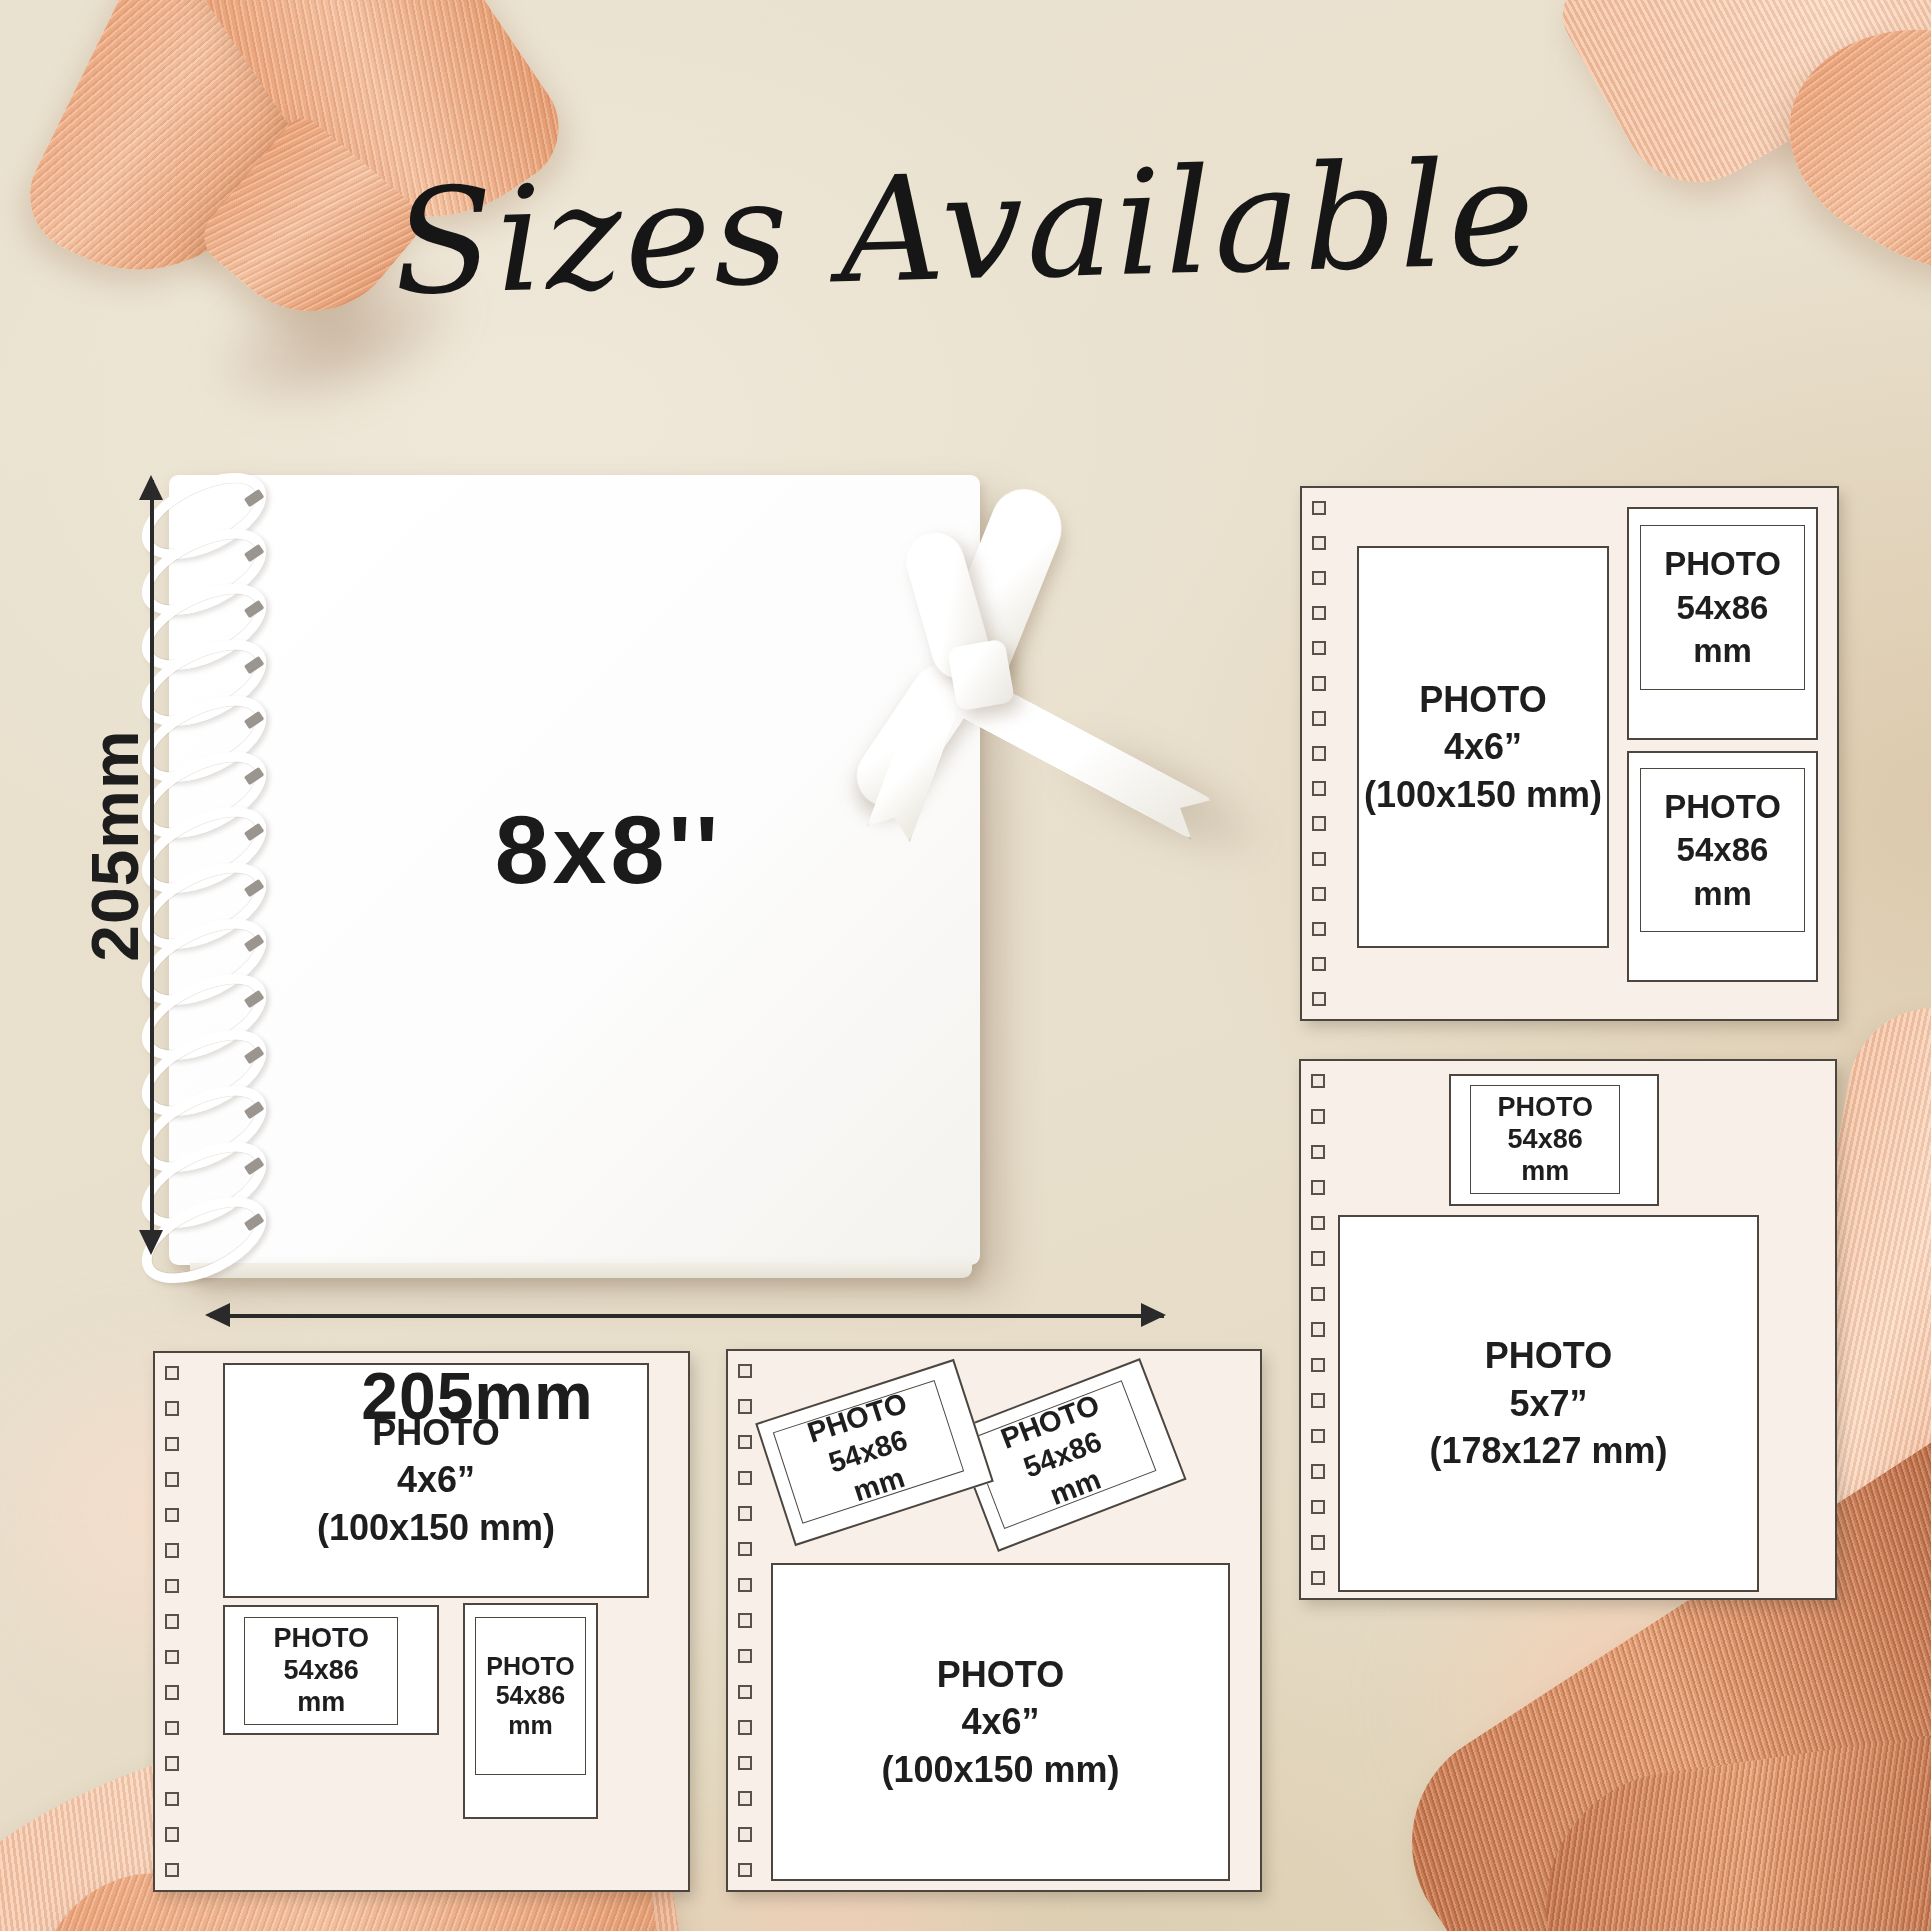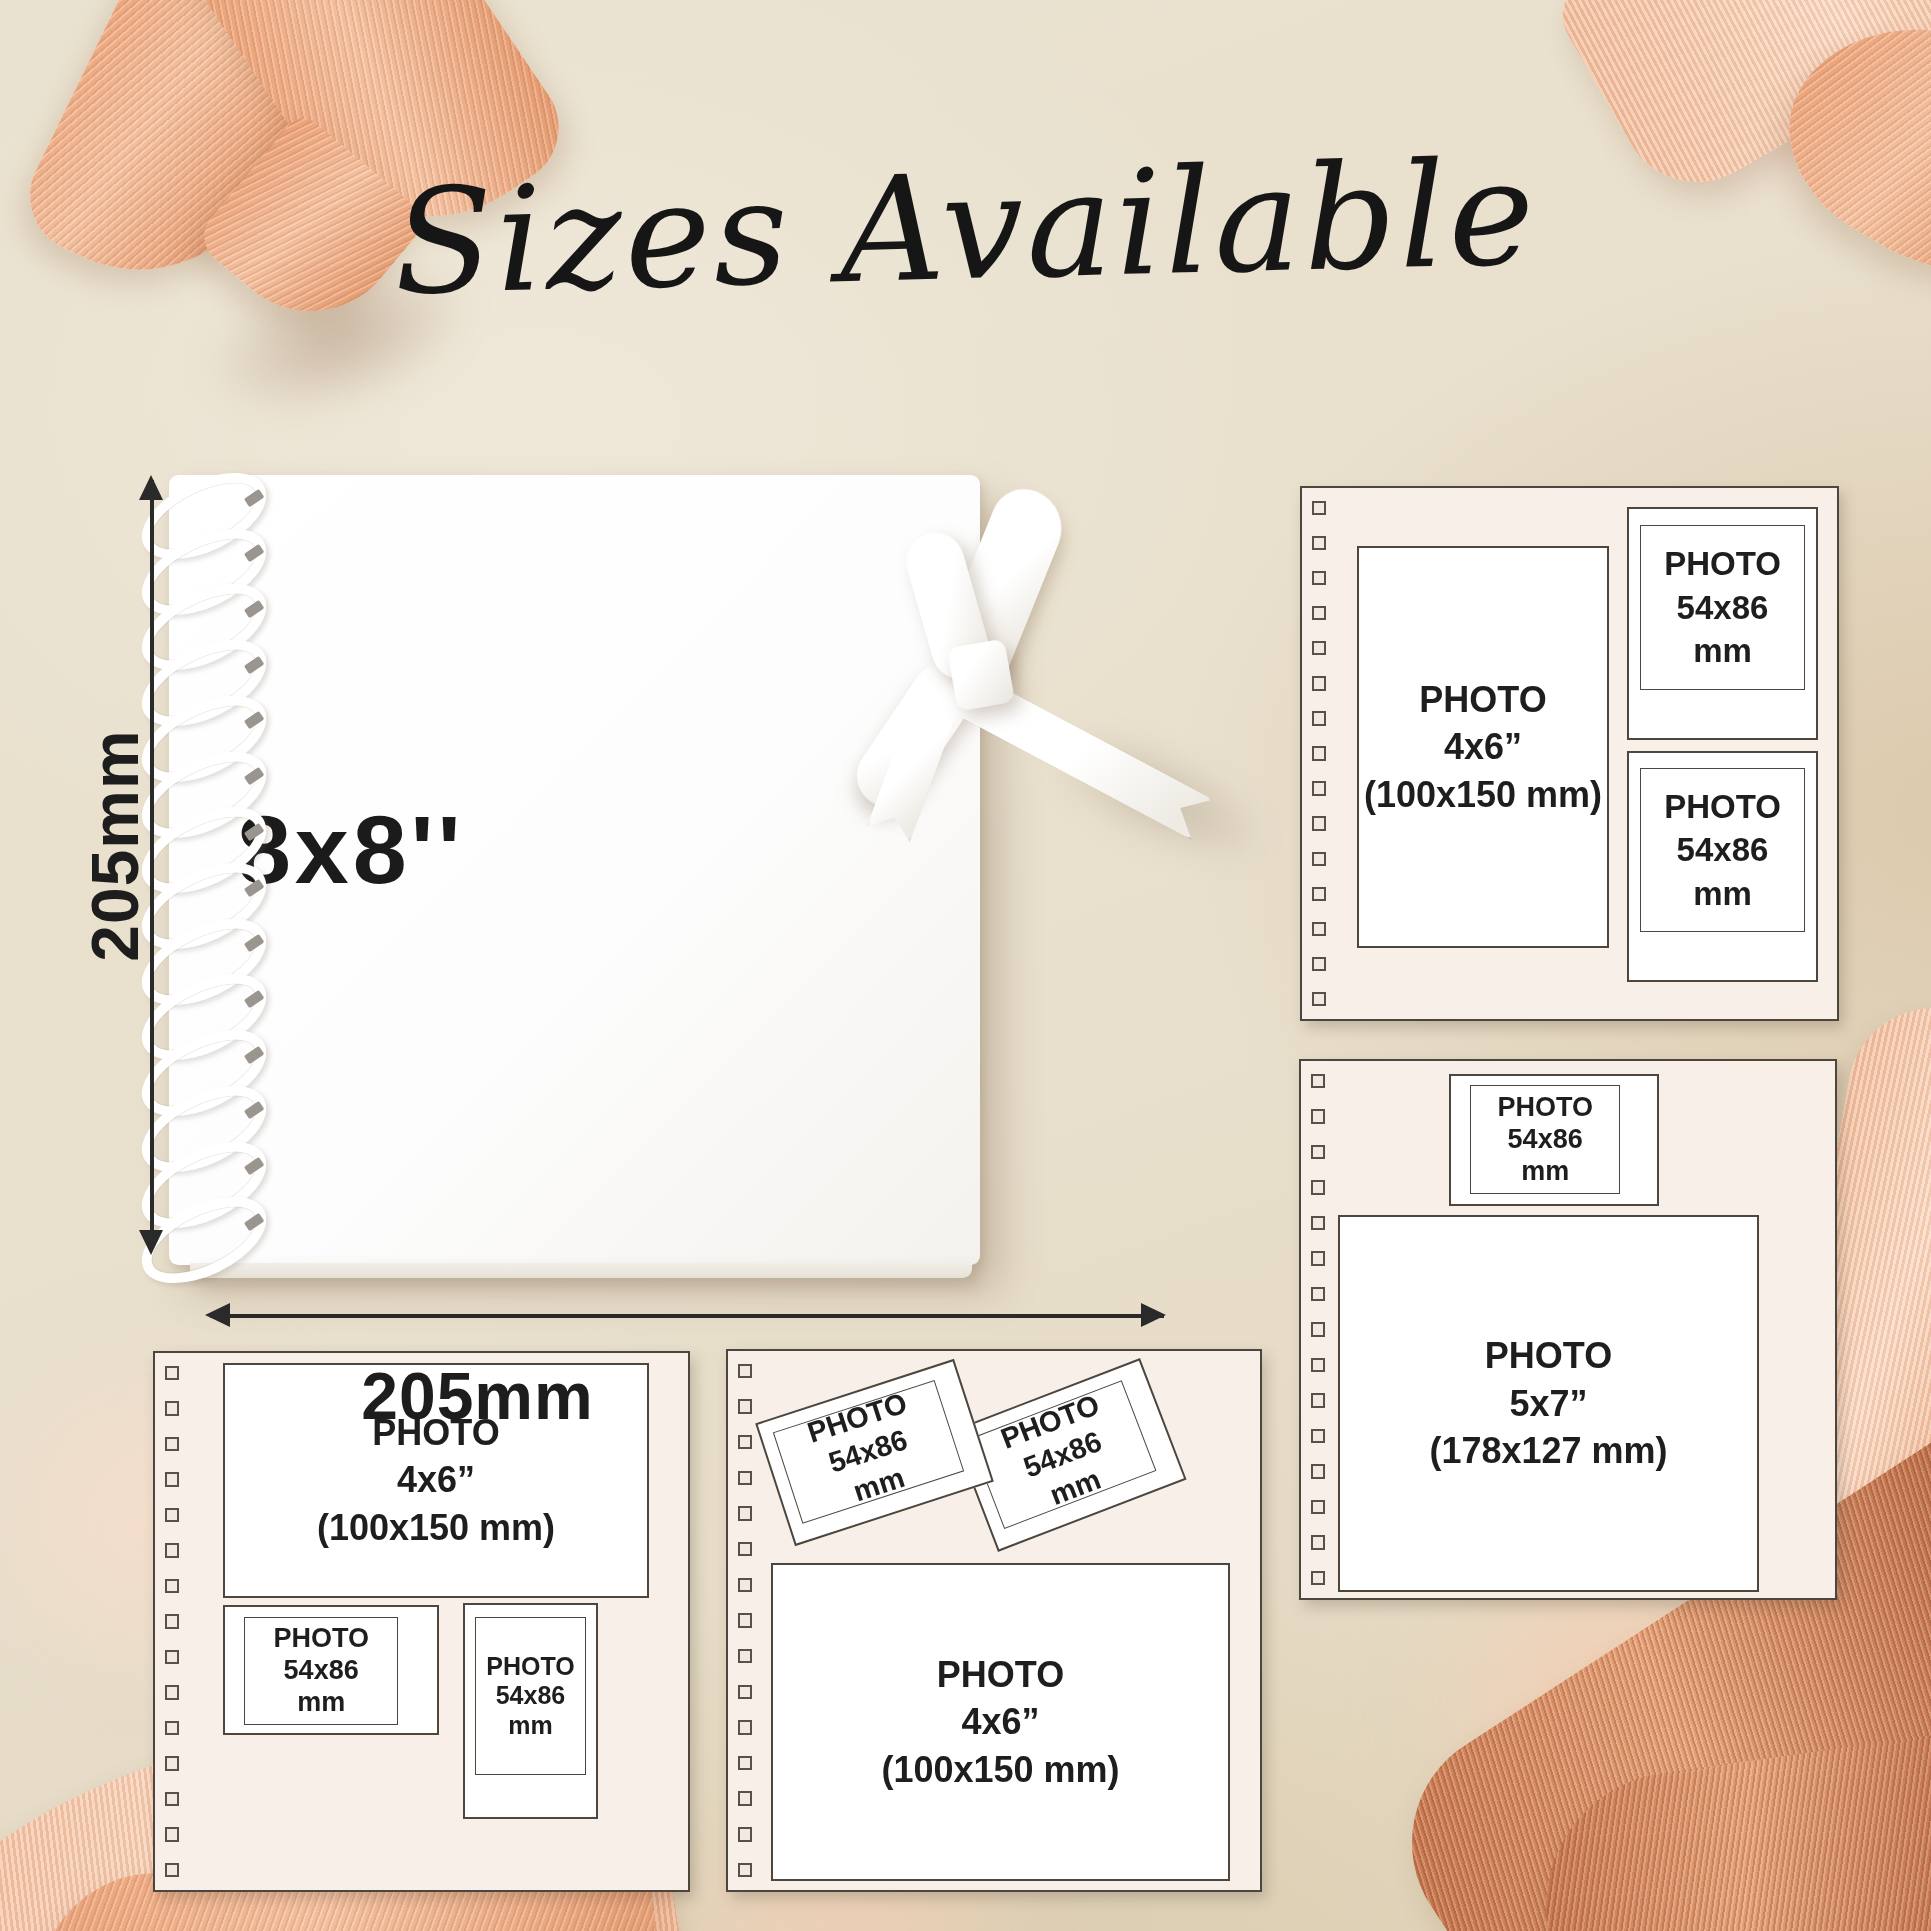--- a/index.html
+++ b/index.html
@@ -48,21 +48,21 @@
   
   .main-title{left:0;top:143px;width:1931px;text-align:center;z-index:3;
     font-family:"DejaVu Serif",serif;font-style:italic;font-weight:400;
     font-size:145px;letter-spacing:2.9px;color:#161616;transform:rotate(-1.5deg);}
 
   
   .cover{left:169px;top:475px;width:811px;height:790px;z-index:3;background:linear-gradient(135deg,#ffffff 0%,#fdfdfd 55%,#f4f2ee 100%);
     border-radius:9.7px;box-shadow:19.3px 25px 42px rgba(125,100,75,.30), 3.9px 5.8px 9.7px rgba(125,100,75,.18);}
   .cover::after{content:"";position:absolute;left:21px;right:7.7px;bottom:-12.6px;height:14.5px;
     background:linear-gradient(#f2efe8,#e6e1d5);border-radius:0 0 9.7px 9.7px;box-shadow:5.8px 7.7px 13.5px rgba(125,100,75,.25);}
-  .cover-label{position:absolute;left:0;right:0;top:319px;padding-left:68px;
+  .cover-label{position:absolute;left:0;right:0;top:319px;padding-left:68px;text-align:center;
     font-size:97px;font-weight:700;letter-spacing:3.9px;color:#1b1b1b;}
   .spiral{left:137px;top:481px;width:154px;height:784px;z-index:4;}
   .coil{position:absolute;left:0;width:114px;height:50px;border:10.6px solid #ffffff;border-radius:50%;
     transform:rotate(-26deg);box-shadow:1.9px 3.9px 4.8px rgba(110,95,80,.20), inset 0 0 0 1px rgba(150,140,125,.18);}
   .coil-clip{position:absolute;left:108px;width:18.3px;height:9.7px;background:#9a958e;border-radius:1.9px;transform:rotate(-34deg);}
 
   
   .bow{left:869px;top:463px;width:541px;height:541px;z-index:5;pointer-events:none;}
   .bow div{position:absolute;background:linear-gradient(115deg,#ffffff 50%,#eeebe4 90%);
     filter:drop-shadow(6.8px 10.6px 8.7px rgba(120,95,70,.30));}

